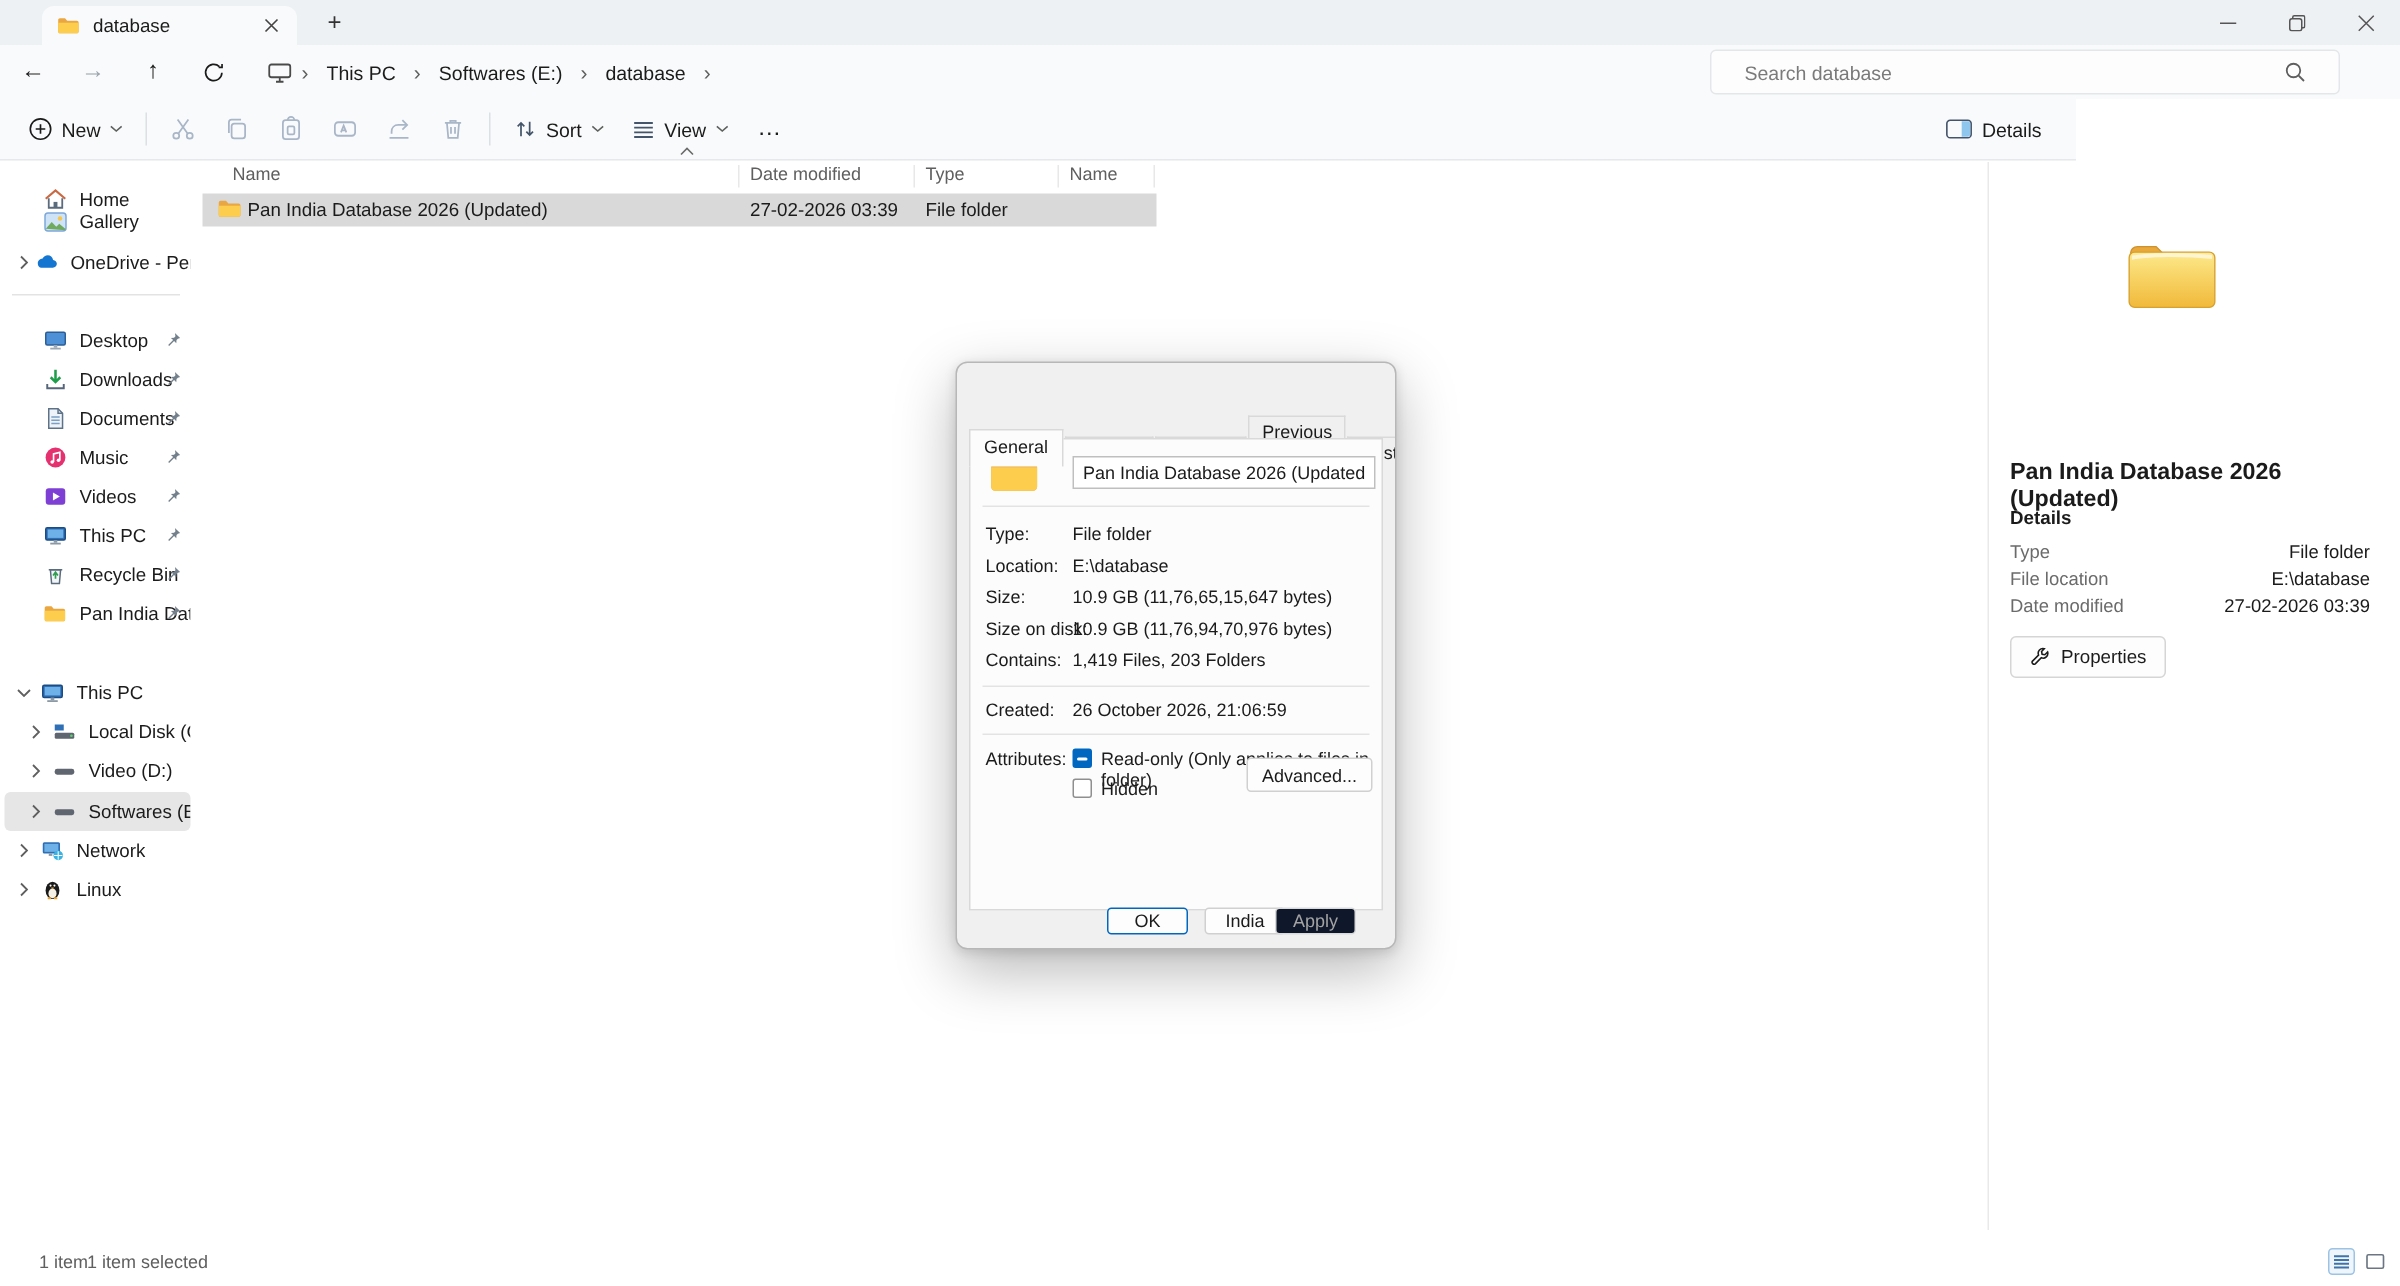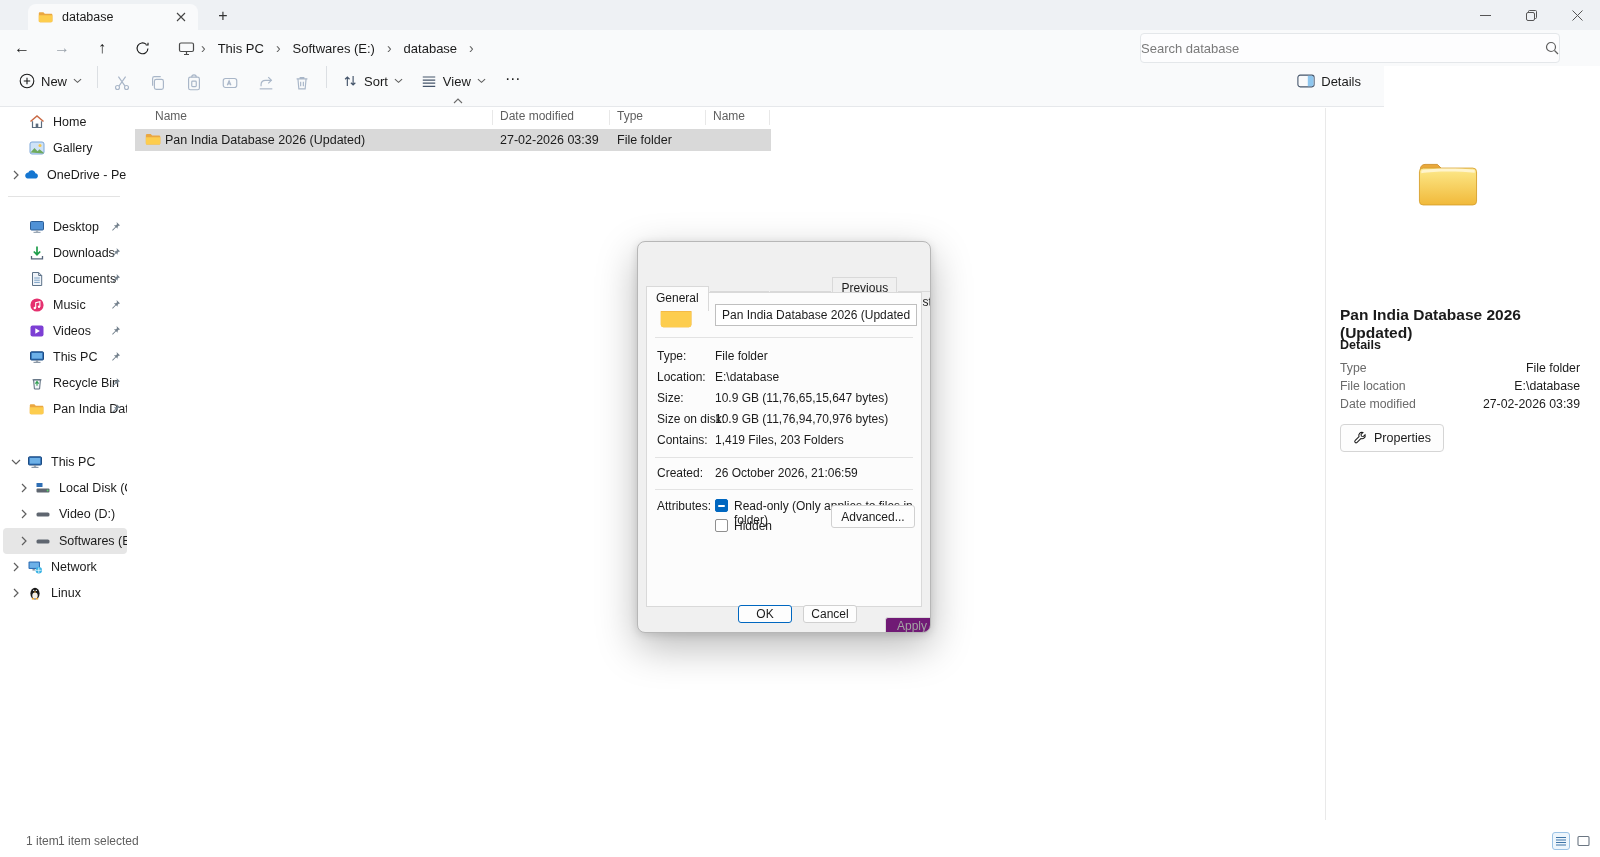--- a/index.html
+++ b/index.html
@@ -21,28 +21,28 @@
   
   .navbar { position:absolute; left:0; top:30px; width:1600px; height:36px; background:#f9fafb;
     display:flex; align-items:center; }
   .navbtn { width:36px; height:32px; display:flex; align-items:center; justify-content:center;
     font-size:16px; border-radius:4px; margin-left:4px; color:#1b1b1b; }
   .navbtn.dis { color:#9aa2ab; }
   .breadcrumb { display:flex; align-items:center; margin-left:18px; font-size:13px; }
   .crumb { padding:4px 6px; border-radius:4px; }
   .bc-sep { color:#5f5f5f; font-size:14px; padding:0 6px; }
   .searchbox { position:absolute; right:40px; left:1140px; top:3px; height:30px; background:#fdfdfe;
-    border:1px solid #e4e7ea; border-radius:4px; display:flex; align-items:center; padding:0 0; }
+    border:1px solid #e4e7ea; border-radius:4px; display:flex; align-items:center; padding:0 22px; }
   .searchbox input { flex:1; border:none; outline:none; background:transparent; font-size:13px;
     color:#1b1b1b; font-family:inherit; }
   .searchbox input::placeholder { color:#7a7a7a; }
 
   
   .toolbar { position:absolute; left:0; top:66px; width:1384px; height:41px; background:#f9fafb;
-    border-bottom:1px solid #e6e8eb; display:flex; align-items:flex-start; }
+    border-bottom:1px solid #e6e8eb; display:flex; align-items:center; }
   .tbtn { display:flex; align-items:center; gap:6px; padding:7px 9px; border-radius:4px; font-size:13px; }
   .tsep { width:1px; height:22px; background:#dcdfe3; margin:0 6px; }
   .ticon { width:36px; height:34px; display:flex; align-items:center; justify-content:center; border-radius:4px; }
   .tb-right { position:absolute; right:14px; display:flex; align-items:center; }
   .more-dots { font-size:16px; letter-spacing:1px; padding:0 10px; color:#1b1b1b; }
 
   
   .sidebar { position:absolute; left:0; top:108px; width:130px; bottom:37px; background:#fff; }
   .sb-item { position:absolute; left:3px; width:124px; height:26px; display:flex; align-items:center;
     border-radius:4px; font-size:12.5px; white-space:nowrap; overflow:hidden; }
@@ -109,21 +109,21 @@
   .cb.ind::after { content:""; position:absolute; left:2px; right:2px; top:5px; height:2px; background:#fff; border-radius:1px; }
   .adv-btn { position:absolute; left:184px; top:212px; width:84px; height:23px; background:#fdfdfd;
     border:1px solid #d0d0d0; border-radius:3px; font-size:12px; font-family:inherit;
     display:flex; align-items:center; justify-content:center; }
   .dlg-buttons { position:absolute; left:0; right:0; bottom:0; height:27px; }
   .dbtn { position:absolute; top:0; width:54px; height:18px; border-radius:3px; background:#fdfdfd;
     border:1px solid #d0d0d0; font-size:12px; font-family:inherit;
     display:flex; align-items:center; justify-content:center; }
   .dbtn.ok { left:100px; border:1px solid #0067c0; }
   .dbtn.cancel { left:165px; }
-  .dbtn.apply { left:247px; color:#a3a3a3; background:#701a75; border-color:#dadada;margin-top:12px; }
+  .dbtn.apply { left:212px; color:#a3a3a3; background:#0f172a; border-color:#dadada; }
 
   svg { display:block; }
 </style>
 </head>
 <body>
 
 <div class="window">
 
   <div class="tabstrip">
     <div class="tab">
@@ -268,21 +268,21 @@
         <svg width="18" height="16" viewBox="0 0 20 17" fill="none">
             <rect x="1" y="2" width="18" height="13" rx="2.5" stroke="#44546a" stroke-width="1.2"></rect>
             <path d="M12 2.7h4.5a1.8 1.8 0 011.8 1.8v8a1.8 1.8 0 01-1.8 1.8H12z" fill="#8ec6ee"></path>
           </svg>
         <span>Details</span>
       </div>
     </div>
   </div>
 
   <div class="sidebar">
-    <div class="sb-item ind0" style="top:1px">
+    <div class="sb-item ind0" style="top:12px">
       <svg class="sb-ico" viewBox="0 0 16 16">
           <path d="M1.5 7.5L8 2l6.5 5.5" fill="none" stroke="#c96a45" stroke-width="1.5"></path>
           <path d="M3.5 7.2V13.5h9V7.2" fill="#fff" stroke="#5a6b7d" stroke-width="1.2"></path>
           <rect x="6.7" y="9.6" width="2.6" height="3.9" fill="#5a6b7d"></rect>
         </svg>
       <span class="lbl">Home</span>
     </div>
     <div class="sb-item ind0" style="top:27px">
       <svg class="sb-ico" viewBox="0 0 16 16">
           <rect x="1" y="2" width="14" height="12" rx="2" fill="#cfe3f7" stroke="#7da7d9" stroke-width="1"></rect>
@@ -585,18 +585,18 @@
       <span class="cb ind" style="top:206px"></span>
       <span class="fld-val" style="top:206px; left:87px">Read-only (Only applies to files in folder)</span>
       <span class="cb" style="top:226px"></span>
       <span class="fld-val" style="top:226px; left:87px">Hidden</span>
       <div class="adv-btn">
           <span>Advanced...</span>
         </div>
     </div>
     <div class="dlg-buttons">
       <div class="dbtn ok">OK</div>
-      <div class="dbtn cancel">Cancel</div>
+      <div class="dbtn cancel">India</div>
       <div class="dbtn apply">Apply</div>
     </div>
   </div>
 
 </div>
 
 </body></html>

